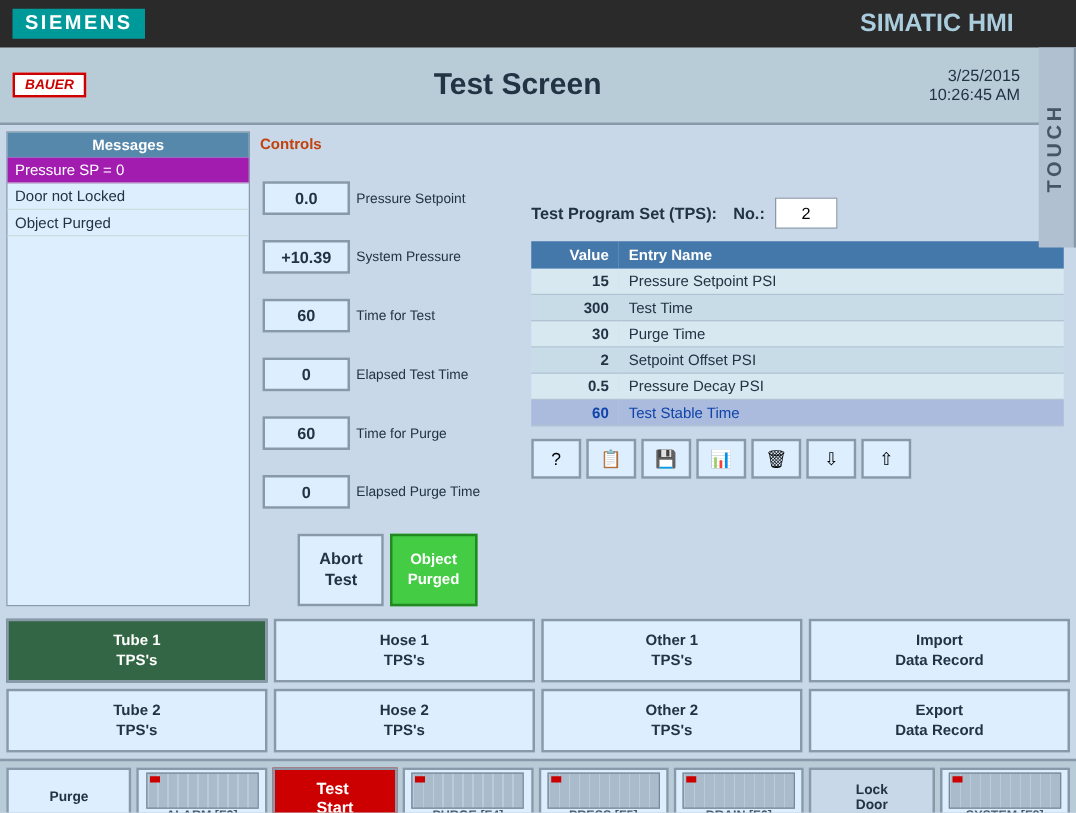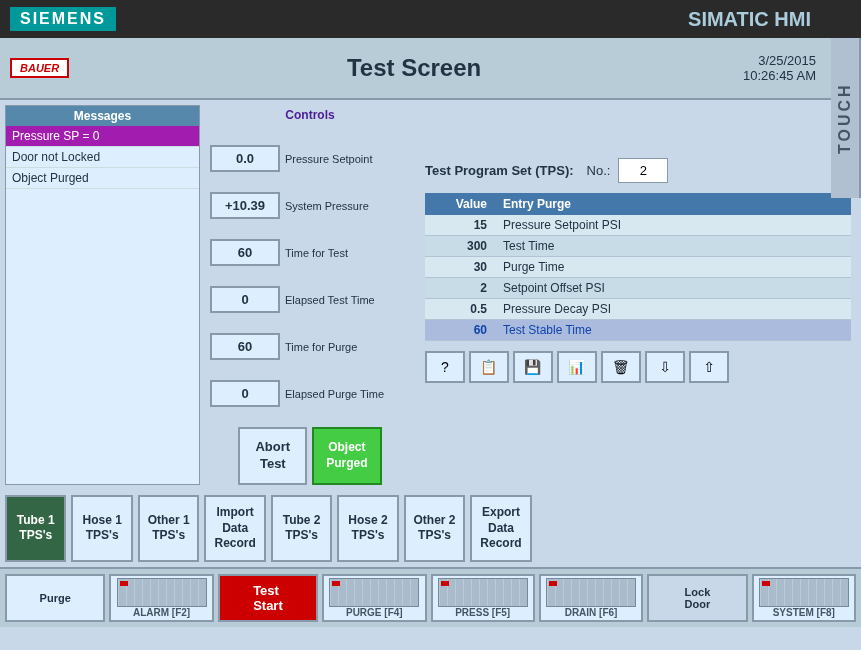--- a/index.html
+++ b/index.html
@@ -125,24 +125,23 @@
       color: white;
     }
 
     
     #controls-panel {
       width: 210px;
       background: #c8d8e8;
       flex-shrink: 0;
     }
     #controls-header {
-      text-align: center;
       font-weight: bold;
       padding: 3px;
-      color: #4c1d95;
+      color: #c2410c;
     }
     .control-row {
       display: flex;
       align-items: center;
       margin: 20px 5px;
       gap: 5px;
     }
     .control-value-btn {
       background: #ddeeff;
       border: 2px solid #8899aa;
@@ -209,21 +208,21 @@
       border: 1px solid #8899aa;
       padding: 4px 8px;
       font-size: 13px;
       width: 180px;
       cursor: pointer;
       display: flex;
       justify-content: space-between;
       align-items: center;
     }
     #no-label {
-      font-weight: normal;
+      font-weight: bold;
       font-size: 13px;
       margin-left: 5px;
       color: #223344;
     }
     #no-value {
       background: white;
       border: 1px solid #8899aa;
       padding: 4px 8px;
       font-size: 13px;
       width: 50px;
@@ -282,21 +281,21 @@
       align-items: center;
       justify-content: center;
       cursor: pointer;
       font-size: 14px;
     }
 
     
     #nav-rows {
       padding: 5px;
       display: flex;
-      flex-direction: row;
+      flex-direction: column;
       gap: 5px;
       background: #c8d8e8;
     }
     #nav-row-1, #nav-row-2 {
       display: flex;
       gap: 5px;
     }
     .nav-btn {
       flex: 1;
       padding: 8px 5px;
@@ -468,21 +467,21 @@
     <div id="tps-header-row">
       <span id="tps-label">Test Program Set (TPS):</span>
       <span id="no-label">No.:</span>
       <div id="no-value">2</div>
     </div>
 
     <table id="tps-table">
       <thead>
         <tr>
           <th>Value</th>
-          <th>Entry Purge</th>
+          <th>Entry Name</th>
         </tr>
       </thead>
       <tbody>
         <tr>
           <td>15</td>
           <td>Pressure Setpoint PSI</td>
         </tr>
         <tr>
           <td>300</td>
           <td>Test Time</td>

